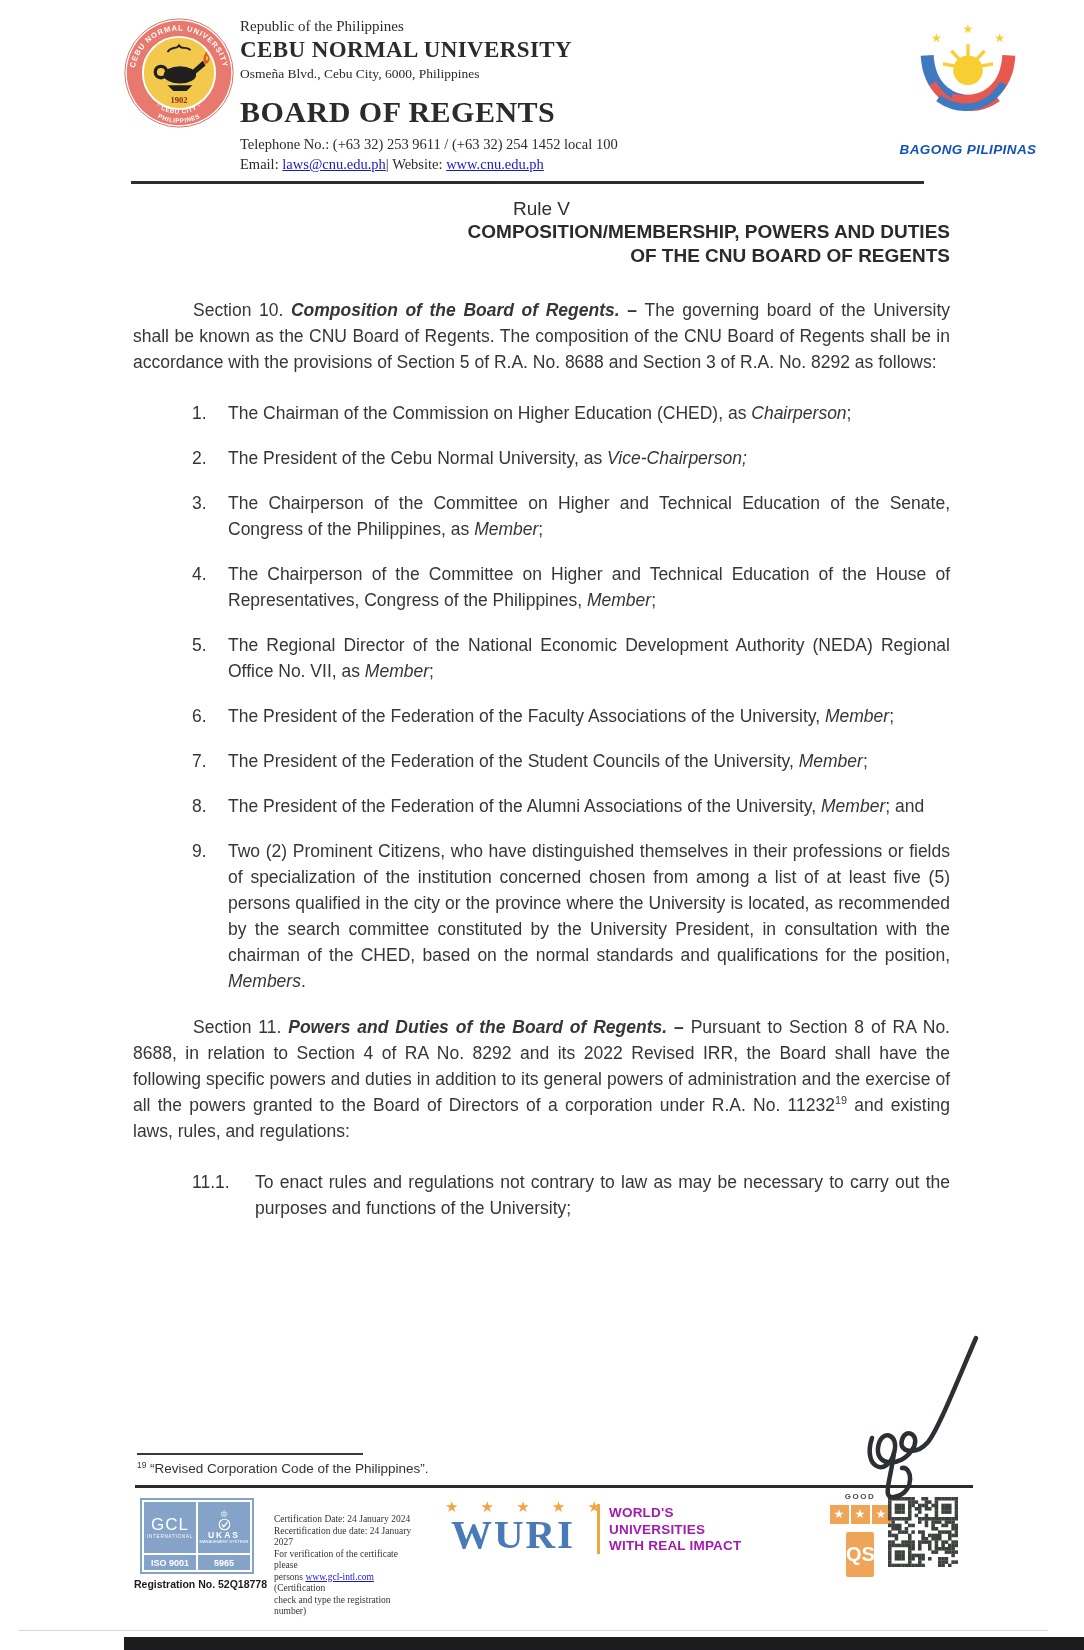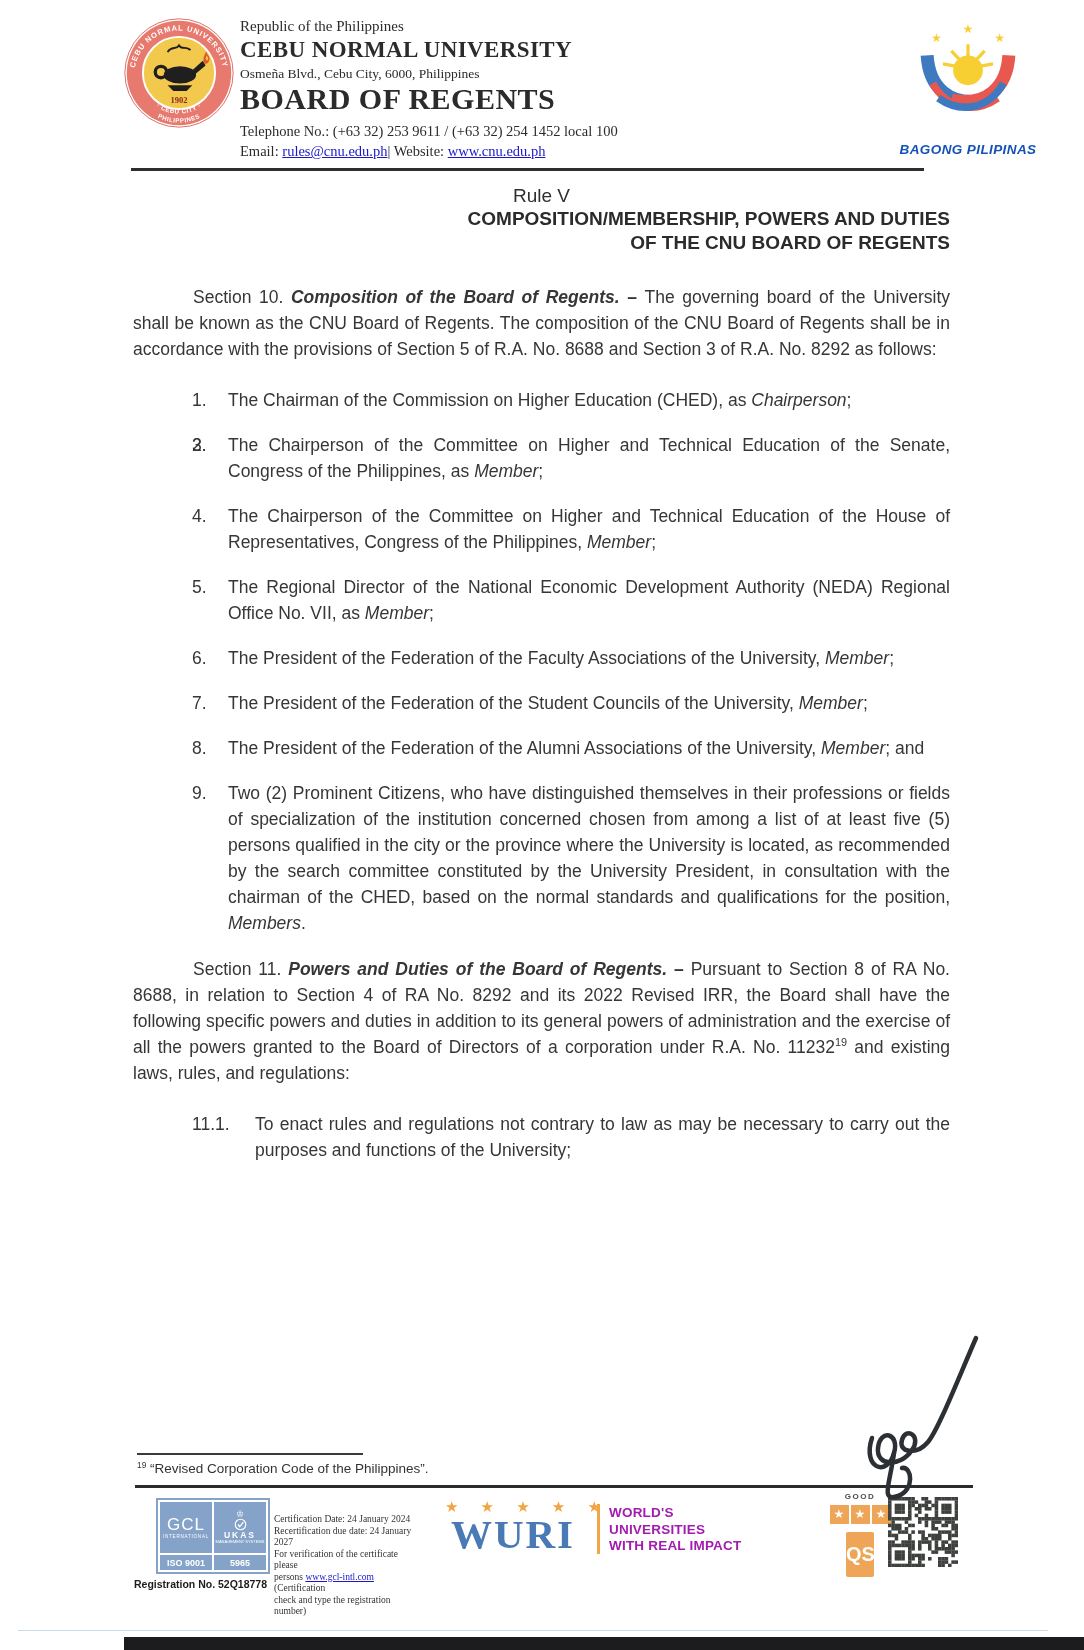--- a/index.html
+++ b/index.html
@@ -8,21 +8,21 @@
     background:#ffffff; font-family:"Liberation Sans", sans-serif;
     color:#363636; overflow:hidden;
   }
   
   .header { display:flex; align-items:flex-start; padding:16px 36px 0 122px; }
   .seal-wrap { flex:0 0 118px; }
   .head-center { flex:1; font-family:"Liberation Serif", serif; color:#2b2b2b; padding-top:2px; }
   .h-republic { font-size:15px; }
   .h-univ { font-size:23px; font-weight:700; letter-spacing:.4px; margin-top:2px; }
   .h-addr { font-size:13.5px; margin-top:3px; }
-  .h-office { font-size:30px; font-weight:700; letter-spacing:.5px; }
+  .h-office { font-size:30px; font-weight:700; margin-top:13px; letter-spacing:.5px; }
   .h-tel { font-size:14.5px; margin-top:7px; }
   .h-mail { font-size:14.5px; margin-top:3px; }
   .h-link { color:#1a18c8; text-decoration:underline; cursor:pointer; }
   .bagong-wrap { flex:0 0 160px; text-align:center; padding-top:6px; }
   .bagong-caption { color:#1452b8; font-weight:700; font-style:italic; font-size:13.5px; letter-spacing:.4px; margin-top:12px; }
   .top-rule { border:0; border-top:3.5px solid #2e2e2e; margin:8px 160px 0 131px; }
   
   .content { padding:8px 134px 0 133px; }
   .t-rule  { text-align:center; font-size:19px; margin-top:6px; color:#2f2f2f; }
   .t-line  { text-align:right; font-size:19px; font-weight:700; line-height:24px; color:#2b2b2b; }
@@ -33,21 +33,21 @@
   .l-item { position:relative; padding-left:95px; margin-bottom:19px; font-size:17.5px; line-height:26px; text-align:justify; }
   .l-num  { position:absolute; left:59px; top:0; }
   .item-111 { position:relative; padding-left:122px; margin-top:25px; font-size:17.5px; line-height:26px; text-align:justify; }
   .n-111 { position:absolute; left:59px; top:0; }
   sup { font-size:62%; vertical-align:super; line-height:0; }
   
   .fn-rule { position:absolute; left:137px; top:1453px; width:226px; border-top:2px solid #3a3a3a; }
   .fn-text { position:absolute; left:137px; top:1461px; font-size:13.5px; color:#333; }
   .footer-rule { position:absolute; left:135px; top:1485px; width:838px; border-top:3px solid #2b2b2b; }
   .sig { position:absolute; left:842px; top:1318px; z-index:5; }
-  .gcl-box { position:absolute; left:156px; top:1498px; width:114px; height:76px;
+  .gcl-box { position:absolute; left:140px; top:1498px; width:114px; height:76px;
     background:#fff; border:2px solid #85a3c8; box-sizing:border-box; padding:2px;
     display:grid; grid-template-columns:52px 1fr; grid-template-rows:1fr 15px; gap:2px; }
   .gcl-cell { background:#85a3c8; color:#fff; display:flex; flex-direction:column; align-items:center; justify-content:center; overflow:hidden; }
   .gcl-brand { font-size:17px; letter-spacing:1px; font-weight:400; line-height:17px; }
   .gcl-intl { font-size:4.5px; letter-spacing:.8px; margin-top:1px; }
   .ukas-crown { font-size:9px; line-height:8px; }
   .ukas-name { font-size:8.5px; letter-spacing:2px; font-weight:700; line-height:9px; }
   .ukas-mgmt { font-size:4px; line-height:4.5px; text-align:center; }
   .gcl-strip { font-size:9px; font-weight:700; }
   .gcl-reg { position:absolute; left:134px; top:1578px; width:130px; font-size:10.5px; font-weight:700; color:#1c1c1c; white-space:nowrap; }
@@ -106,21 +106,21 @@
       </svg>
     </div>
 
     <div class="head-center">
       <div class="h-republic">Republic of the Philippines</div>
       <div class="h-univ">CEBU NORMAL UNIVERSITY</div>
       <div class="h-addr">Osmeña Blvd., Cebu City, 6000, Philippines</div>
       <div class="h-office">BOARD OF REGENTS</div>
       <div class="h-tel">Telephone No.: (+63 32) 253 9611 / (+63 32) 254 1452 local 100</div>
       <div class="h-mail">
-        <span>Email: </span><span class="h-link">rules@cnu.edu.ph</span><span>| Website: </span><span class="h-link">www.cnu.edu.ph</span>
+        <span>Email: </span><span class="h-link">laws@cnu.edu.ph</span><span>| Website: </span><span class="h-link">www.cnu.edu.ph</span>
       </div>
     </div>
 
     <div class="bagong-wrap">
       <svg viewBox="0 0 120 112" width="132" height="104">
 
         <text x="26" y="22" font-size="13" fill="#f7cf33" text-anchor="middle">★</text>
         <text x="60" y="12" font-size="13" fill="#f7cf33" text-anchor="middle">★</text>
         <text x="94" y="22" font-size="13" fill="#f7cf33" text-anchor="middle">★</text>
 
@@ -153,20 +153,21 @@
     <p class="para p-s10"><span>Section 10. </span><span style="font-style: italic; font-weight: 700;">Composition of the Board of Regents.</span><span style="font-weight: 700;"> – </span><span>The governing board of the University shall be known as the CNU Board of Regents. The composition of the CNU Board of Regents shall be in accordance with the provisions of Section 5 of R.A. No. 8688 and Section 3 of R.A. No. 8292 as follows:</span></p>
 
     <div class="list">
   <div class="l-item">
     <span class="l-num">1.</span>
     <span class="l-body"><span>The Chairman of the Commission on Higher Education (CHED), as </span><span style="font-style: italic;">Chairperson</span><span>;</span></span>
   </div>
 
   <div class="l-item">
     <span class="l-num">2.</span>
+    <span class="l-body"><span>The President of the Cebu Normal University, as </span><span style="font-style: italic;">Vice-Chairperson;</span></span>
   </div>
 
   <div class="l-item">
     <span class="l-num">3.</span>
     <span class="l-body"><span>The Chairperson of the Committee on Higher and Technical Education of the Senate, Congress of the Philippines, as </span><span style="font-style: italic;">Member</span><span>;</span></span>
   </div>
 
   <div class="l-item">
     <span class="l-num">4.</span>
     <span class="l-body"><span>The Chairperson of the Committee on Higher and Technical Education of the House of Representatives, Congress of the Philippines, </span><span style="font-style: italic;">Member</span><span>;</span></span>

